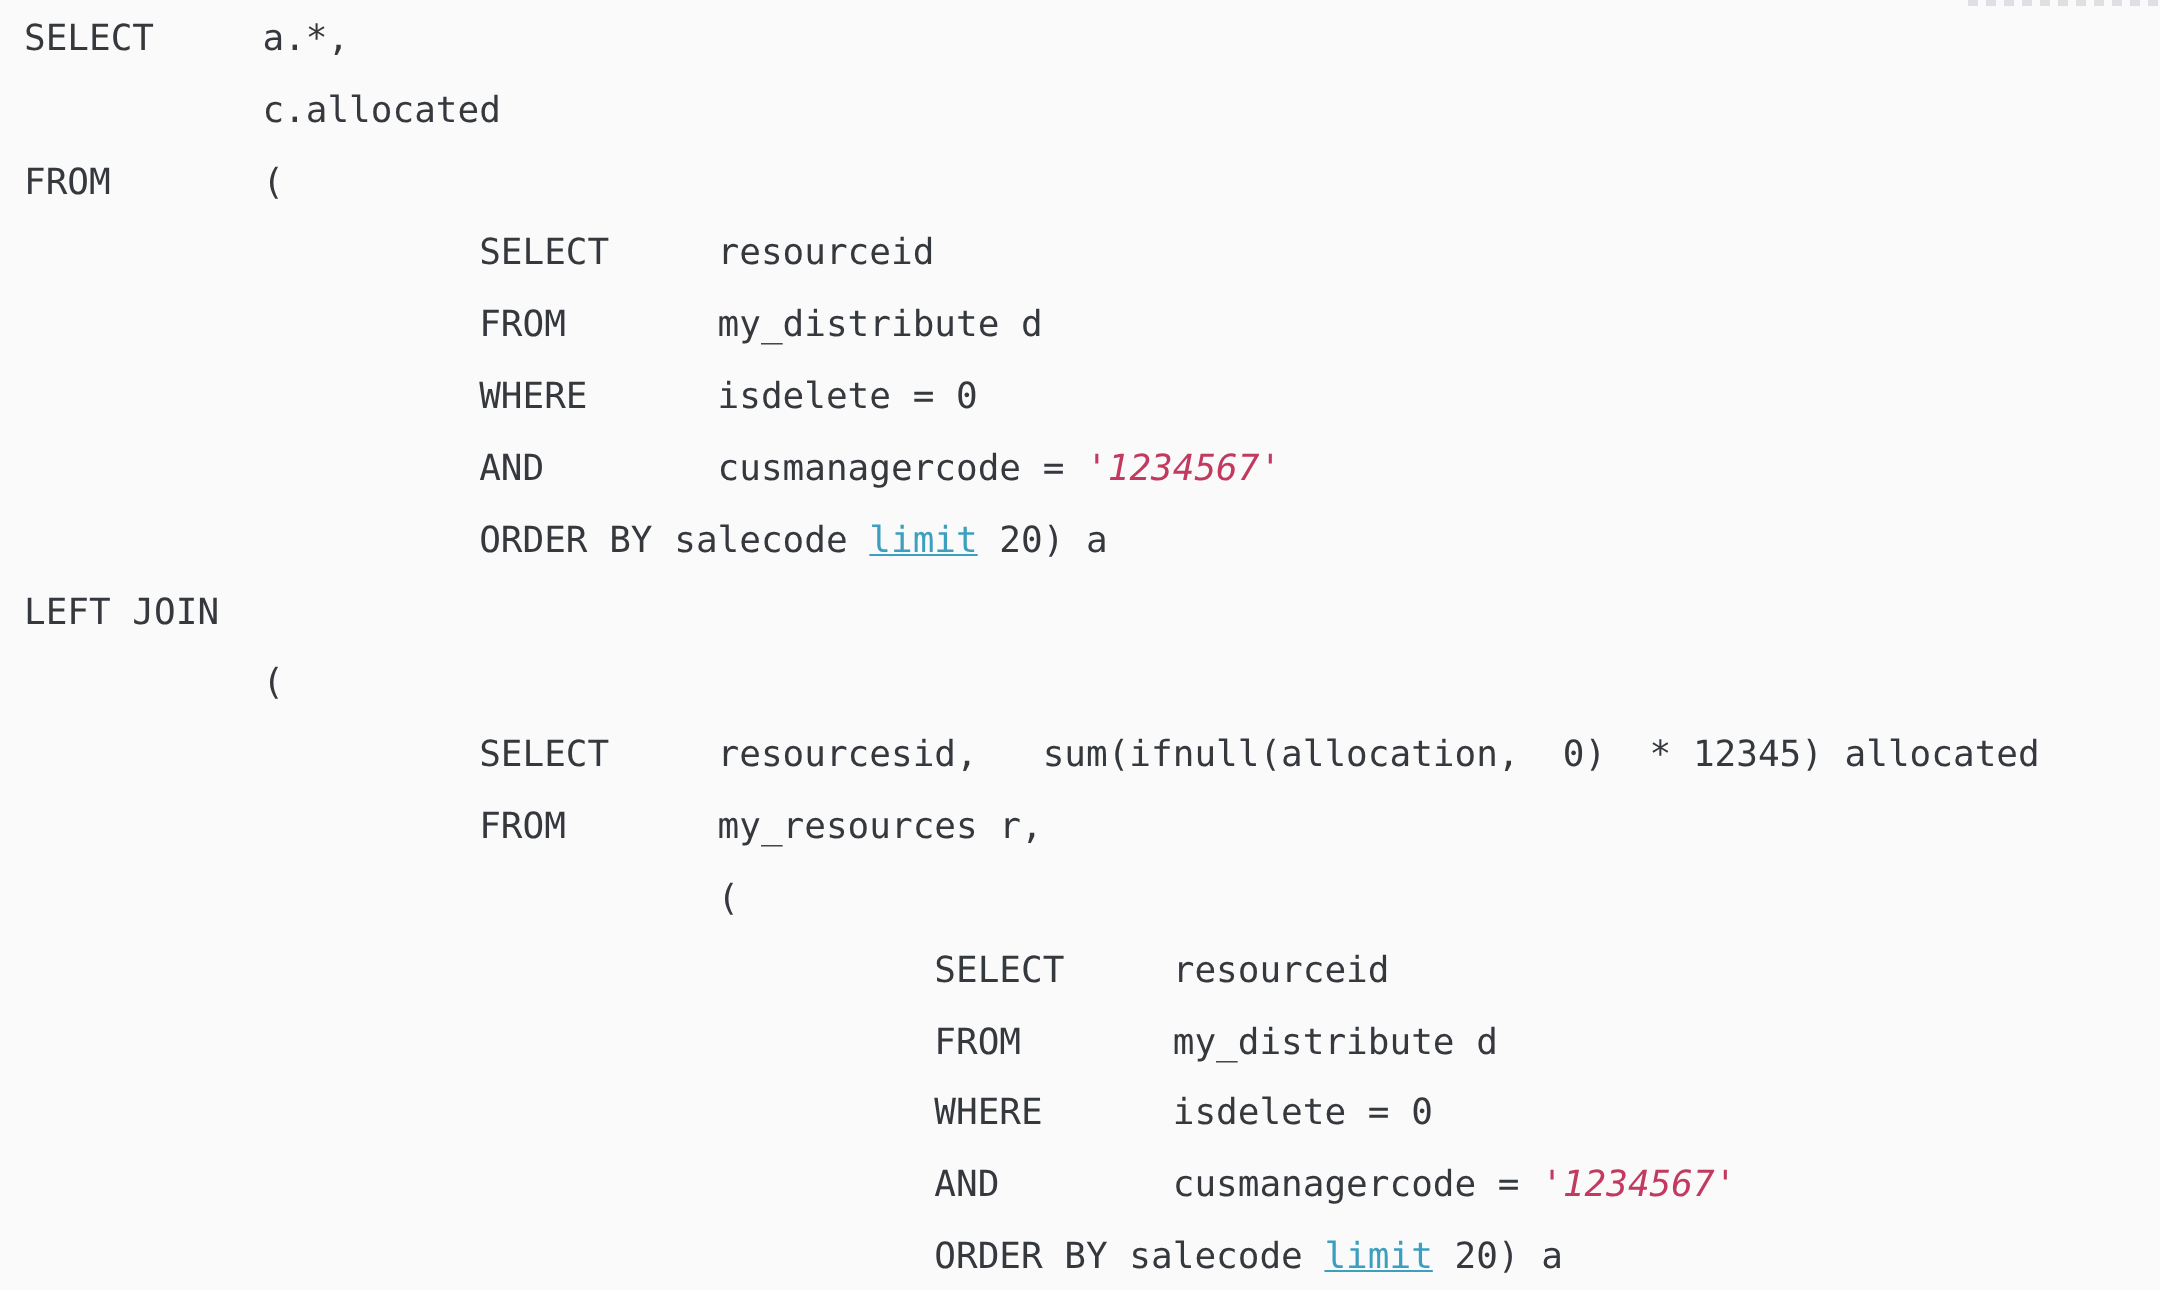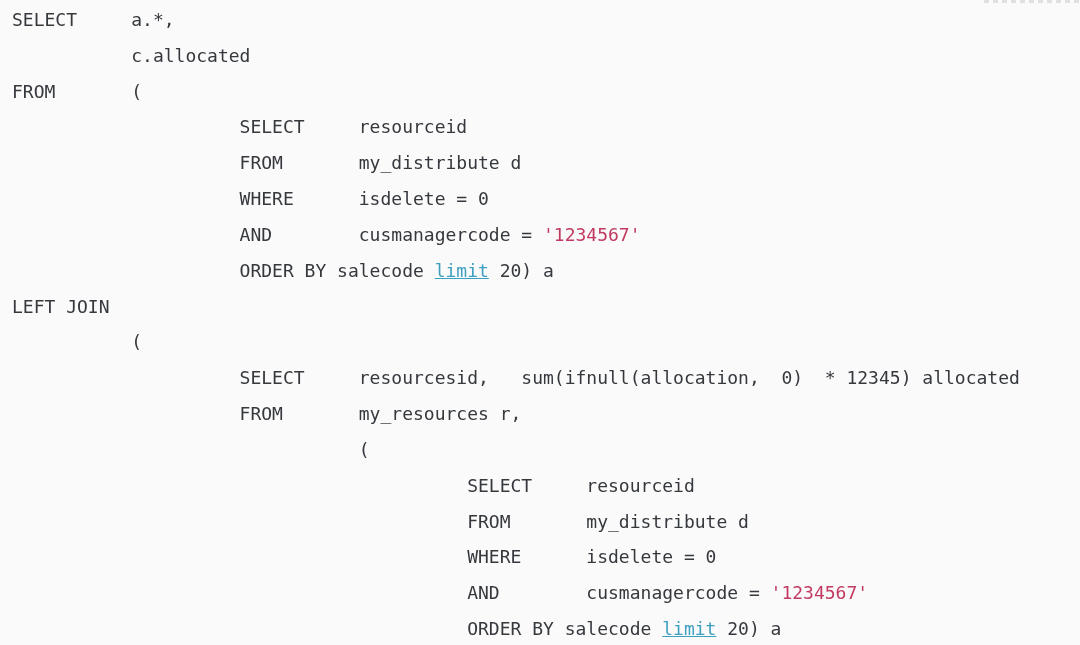--- a/index.html
+++ b/index.html
@@ -25,21 +25,21 @@
     font-size: 18px;
     line-height: 35.83px;
     white-space: pre;
     color: var(--c-plain, #35383d);
     overflow: hidden;
   }
   .code-line {
     white-space: pre;
   }
   .seg-plain   { color: var(--c-plain, #35383d); }
-  .seg-string  { color: var(--c-string, #c23a60); }
+  .seg-string  { color: var(--c-string, #c23a60); font-style: italic; }
   .seg-keyword { color: var(--c-keyword, #3d9fbf); text-decoration: underline; }
   .watermark-fragment {
     position: absolute;
     top: 0;
     left: 984px;
     width: 96px;
     height: 7px;
     opacity: 0.55;
     background: repeating-linear-gradient(
       90deg,

